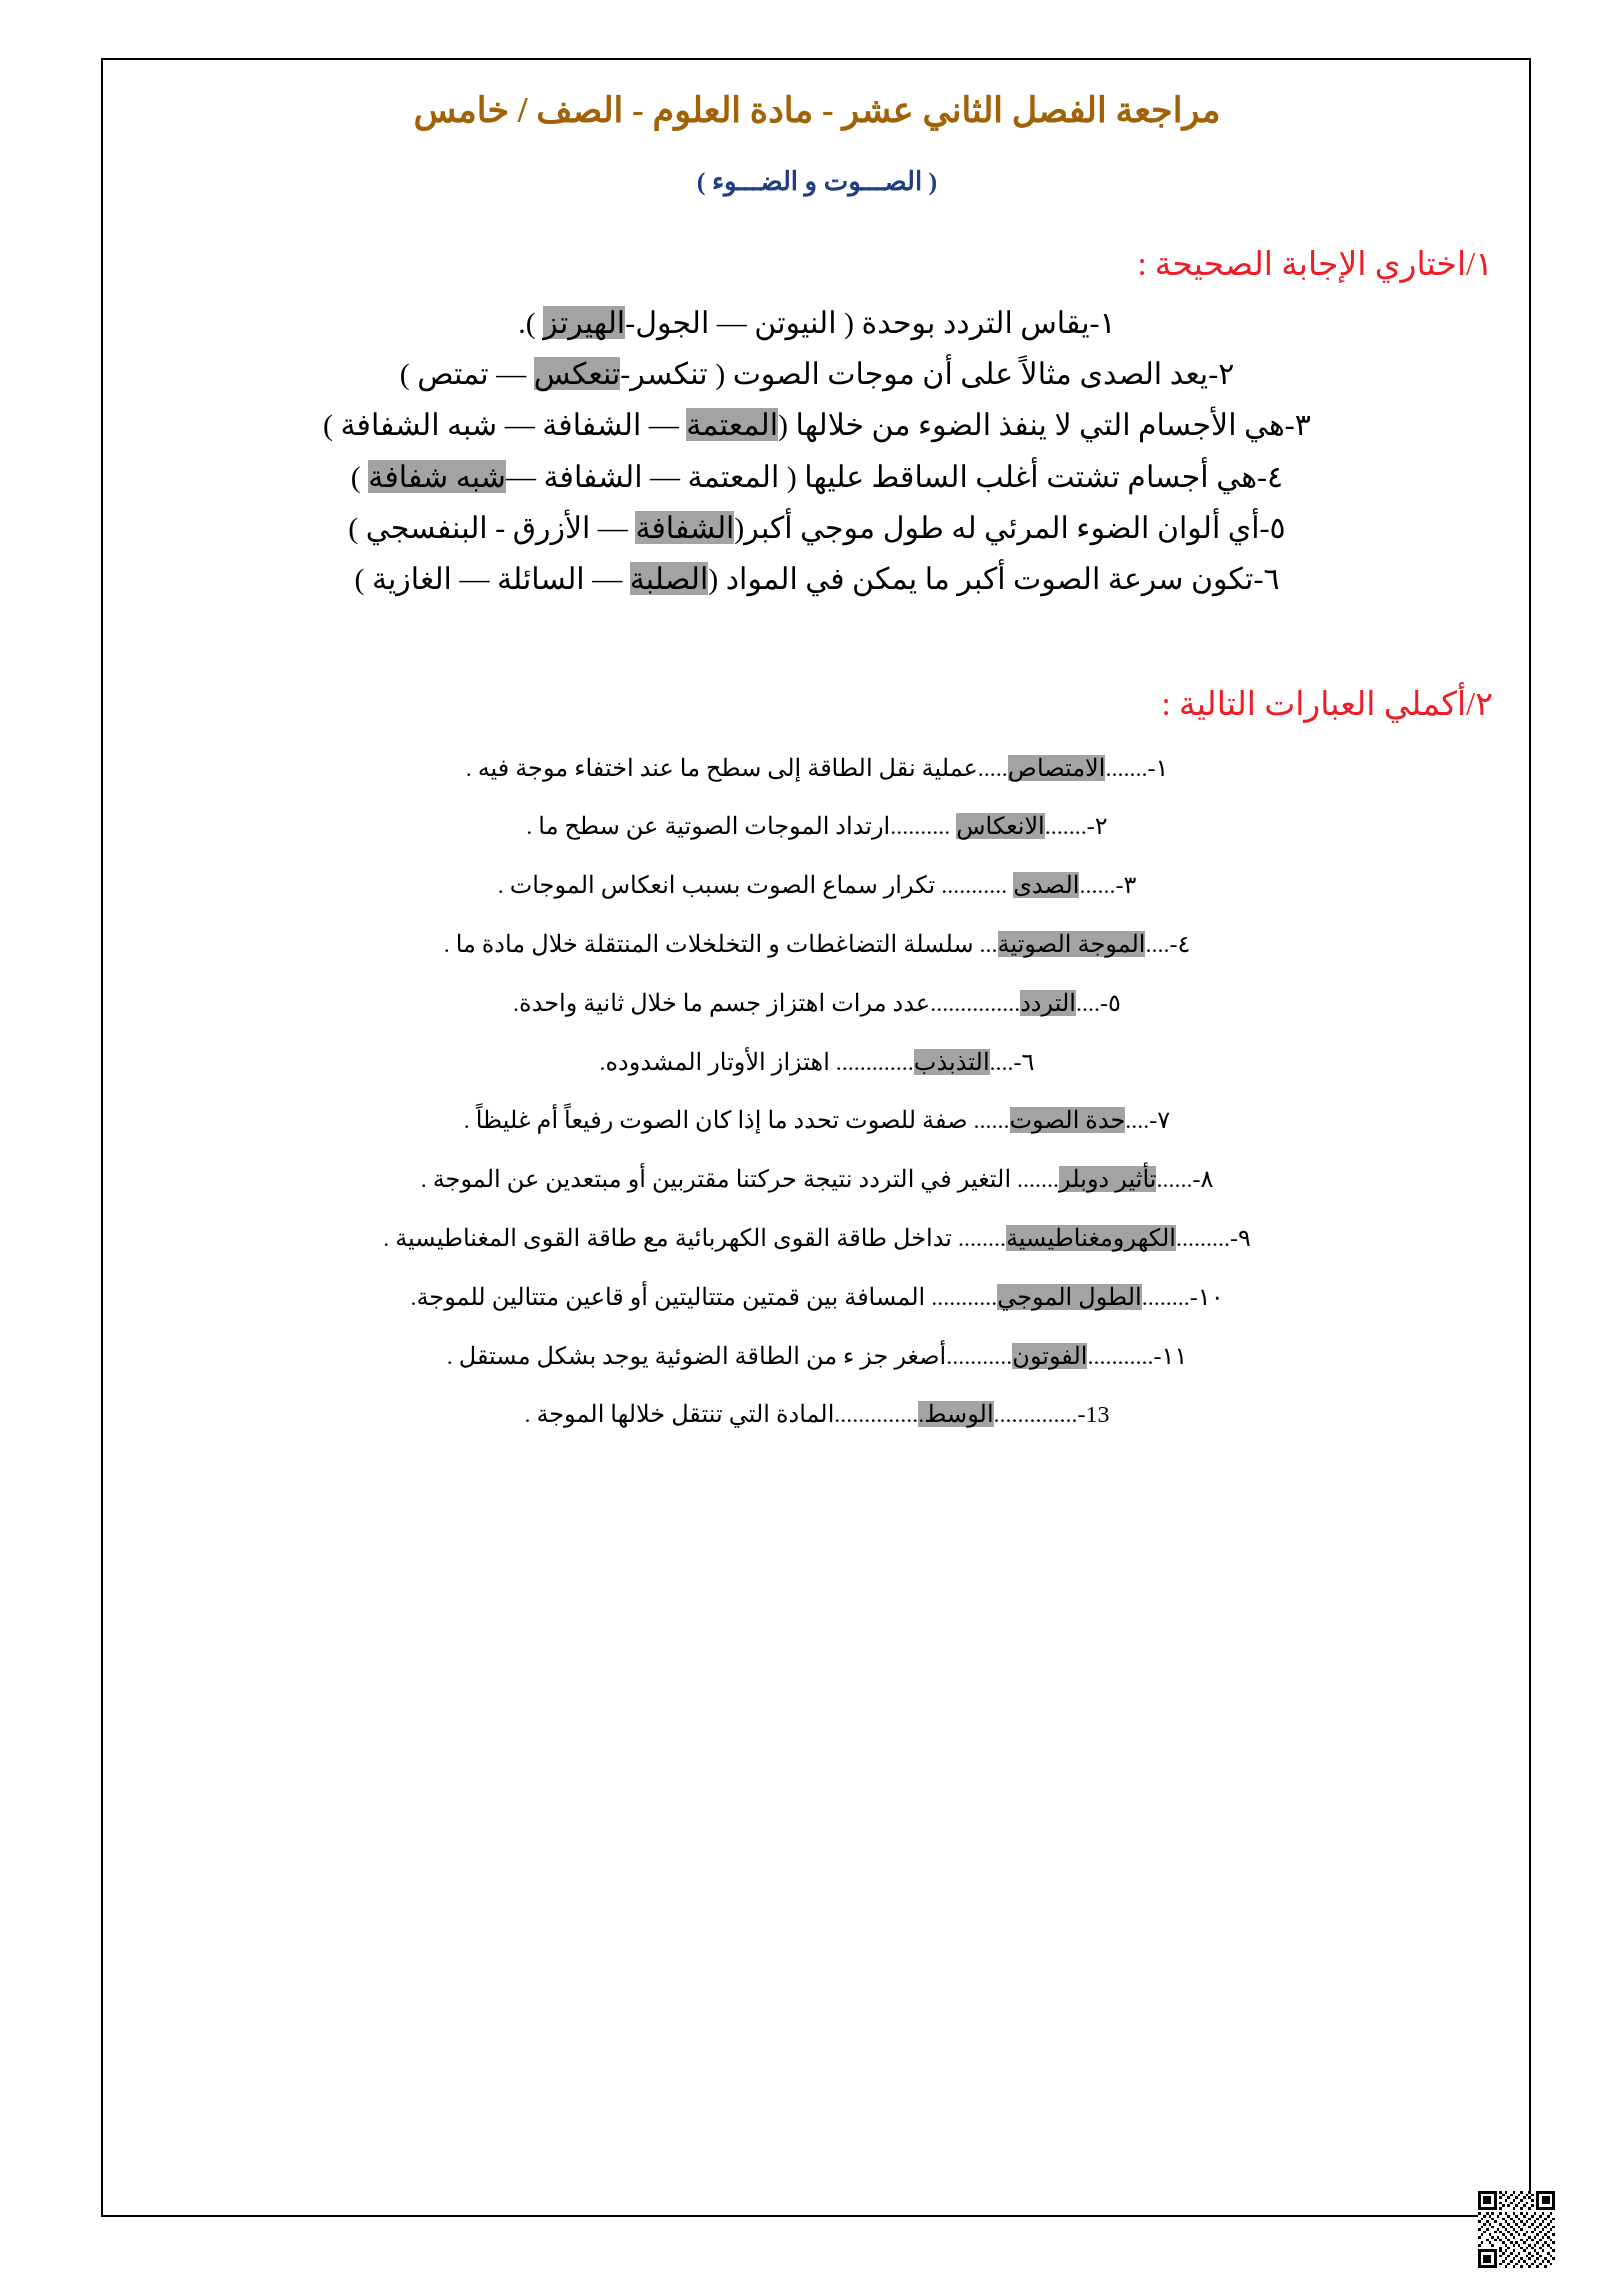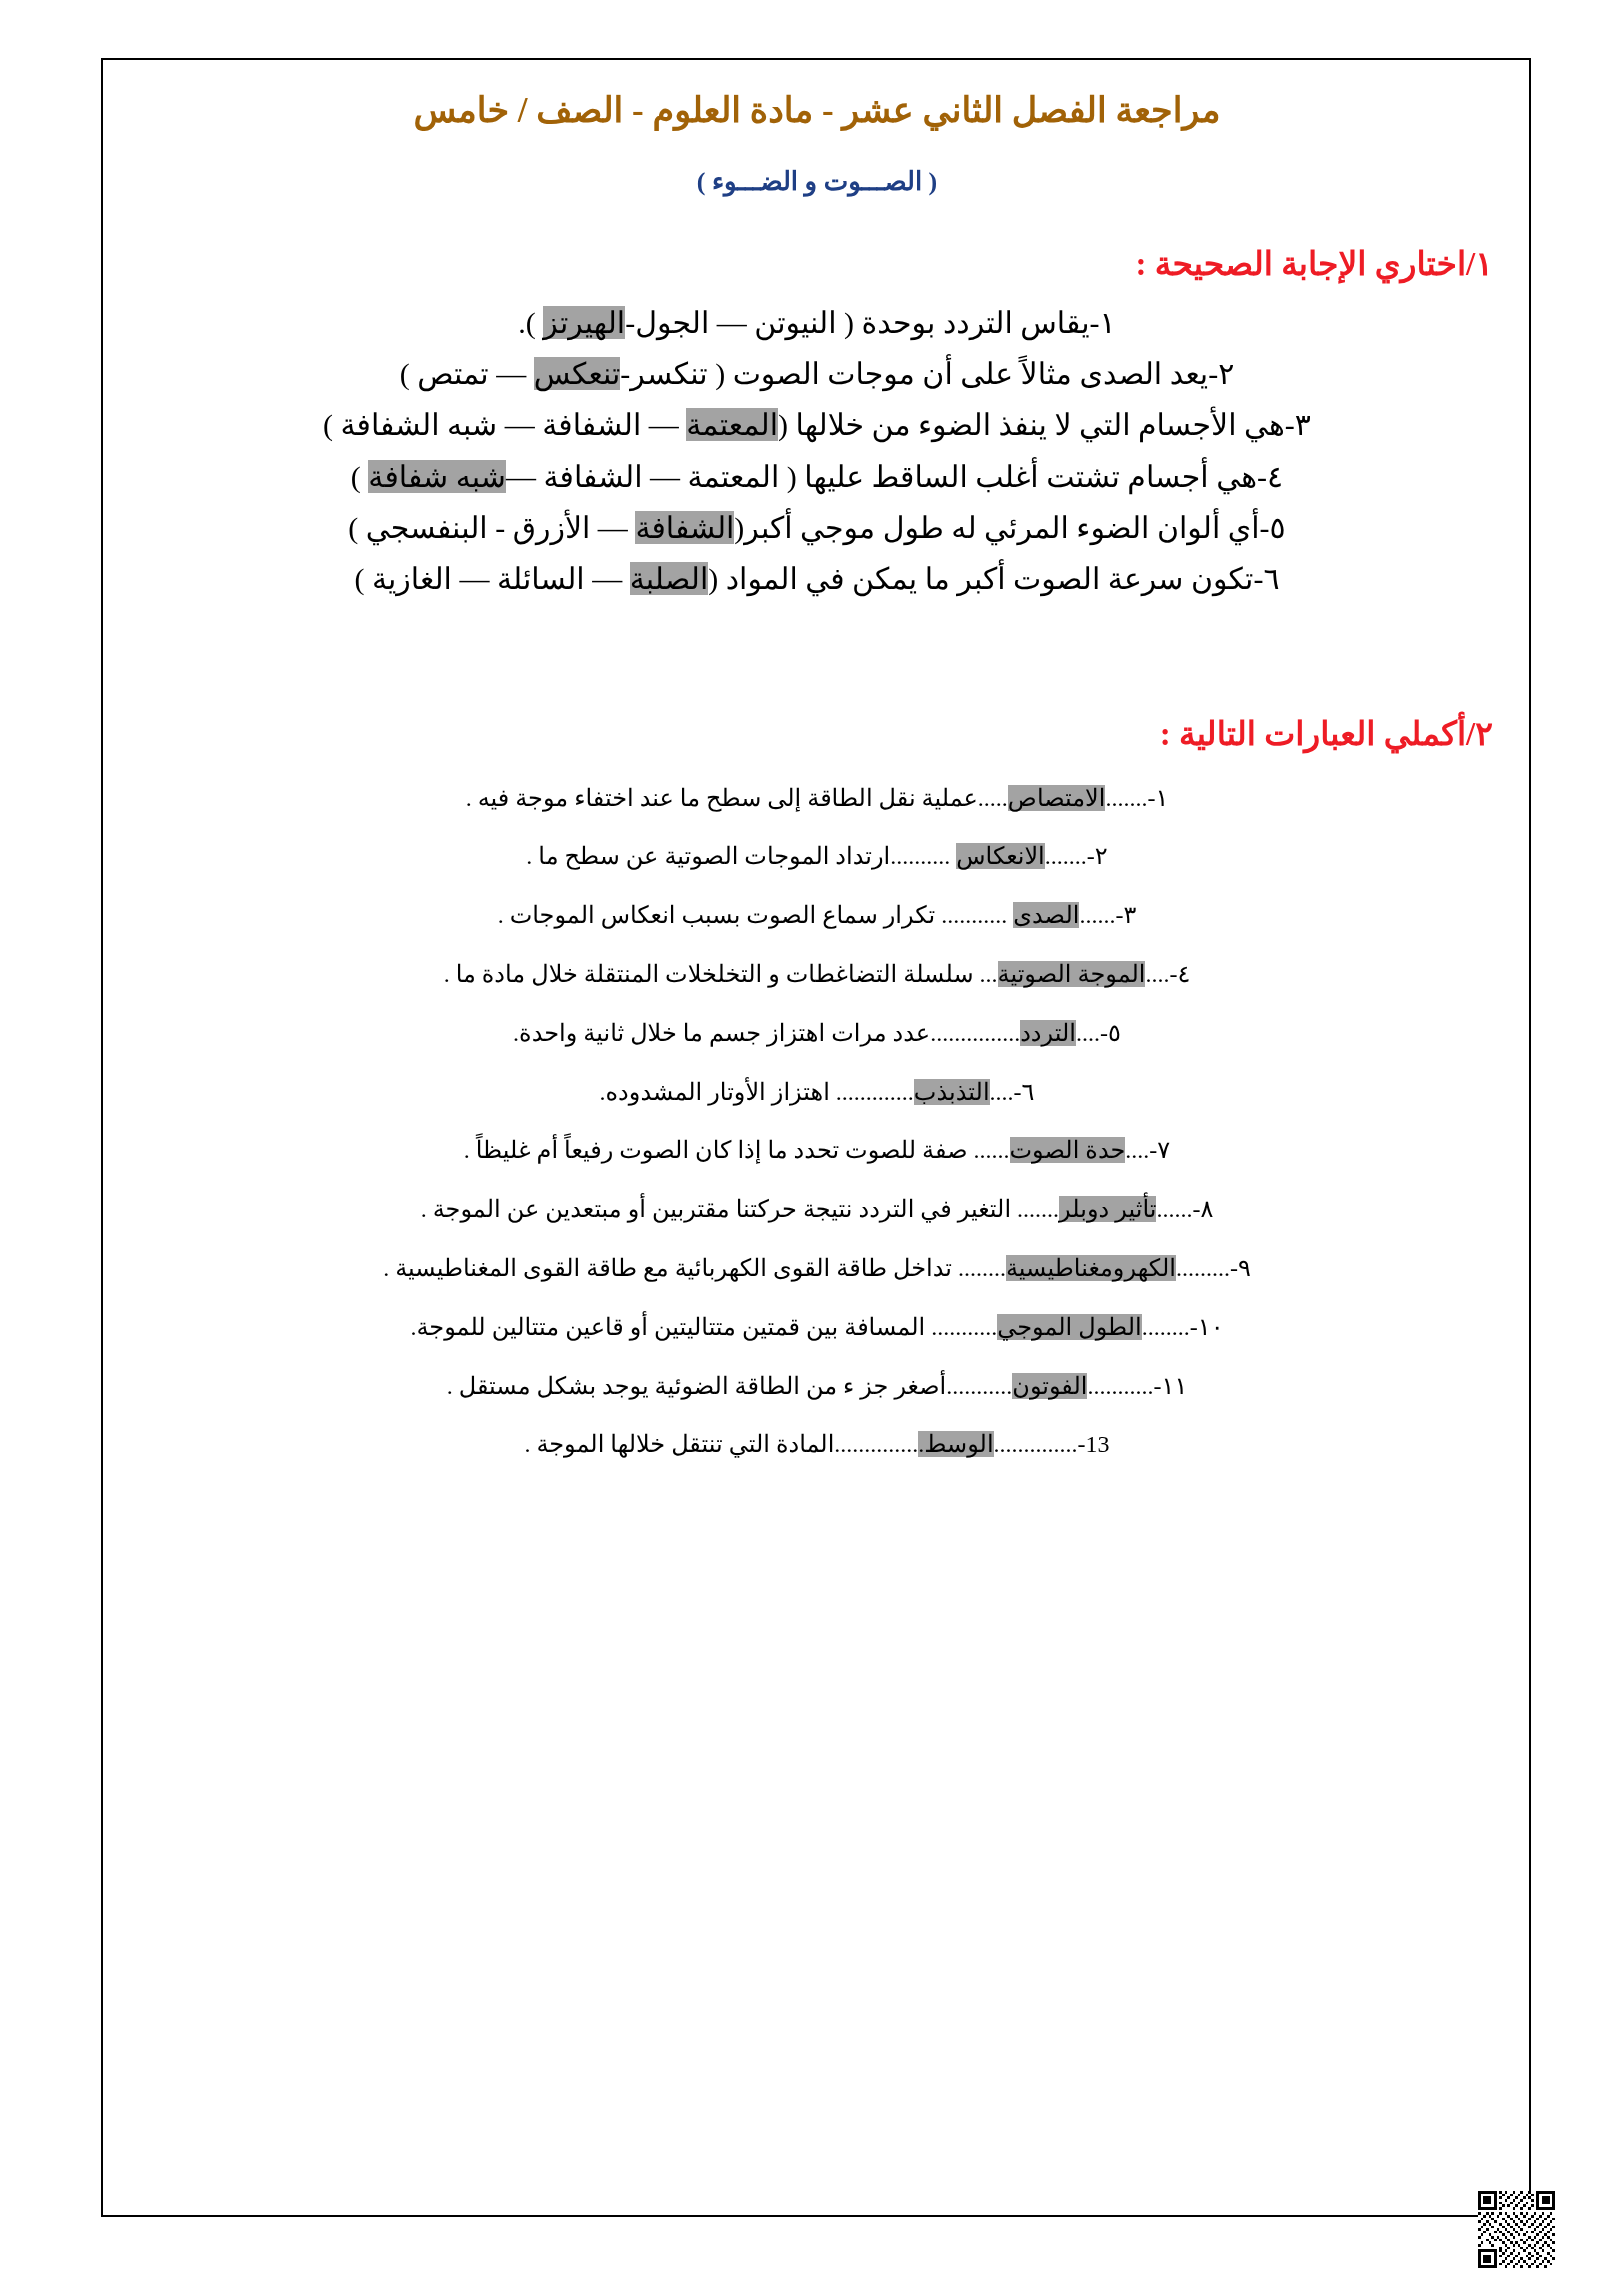--- a/index.html
+++ b/index.html
@@ -50,28 +50,28 @@
     color: #1f3f85;
     font-weight: bold;
     font-size: 26px;
     margin-top: 34px;
     line-height: 1.2;
   }
 
   
   .section-heading {
     color: #ee1c25;
-    font-weight: bold;
+    font-weight: normal;
     font-size: 33px;
     text-align: right;
     margin-top: 47px;
     margin-bottom: 6.5px;
   }
   .section-heading.second {
-    margin-top: 111px;
+    margin-top: 81px;
   }
 
   
   .mcq-list {
     margin-top: 15.7px;
   }
   .mcq-item {
     font-size: 30px;
     color: #000000;
     text-align: center;

